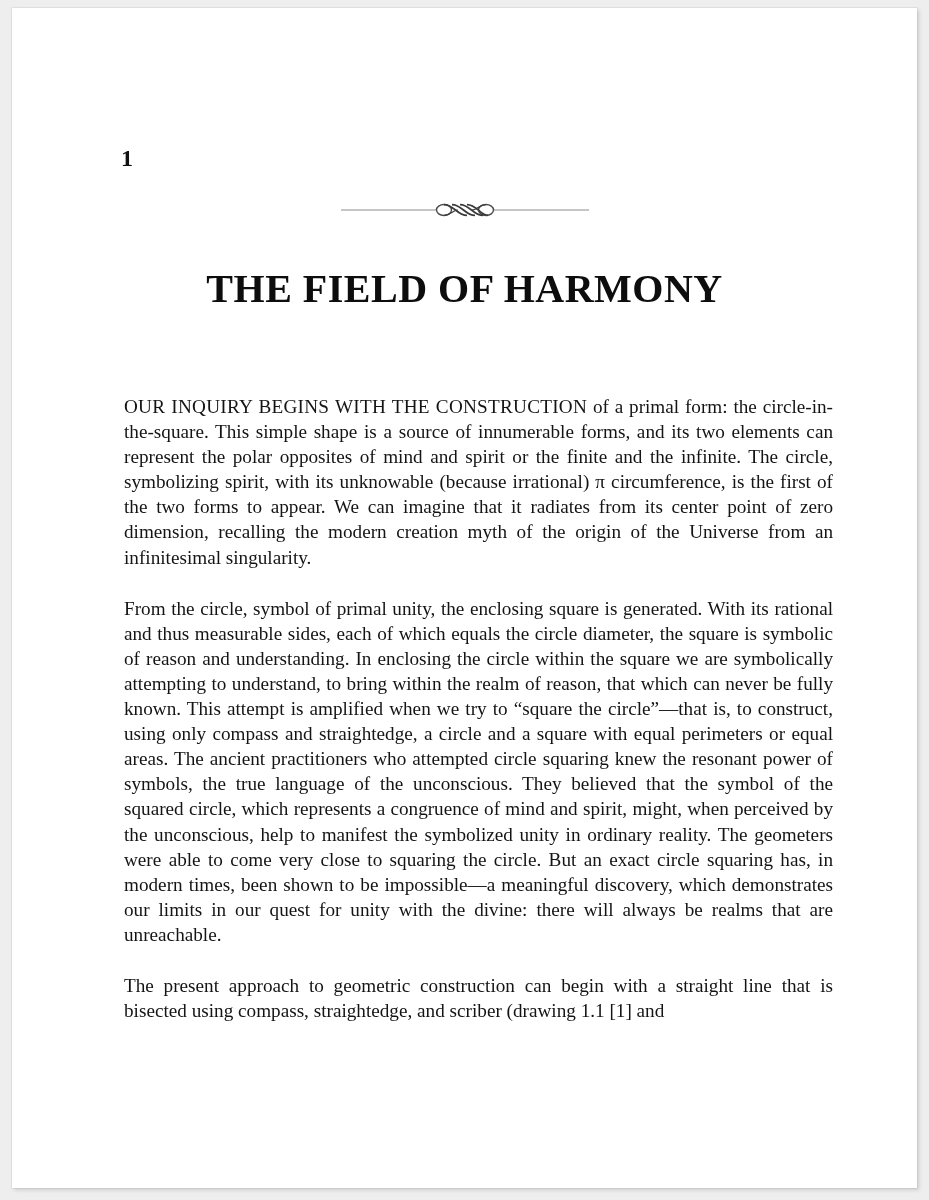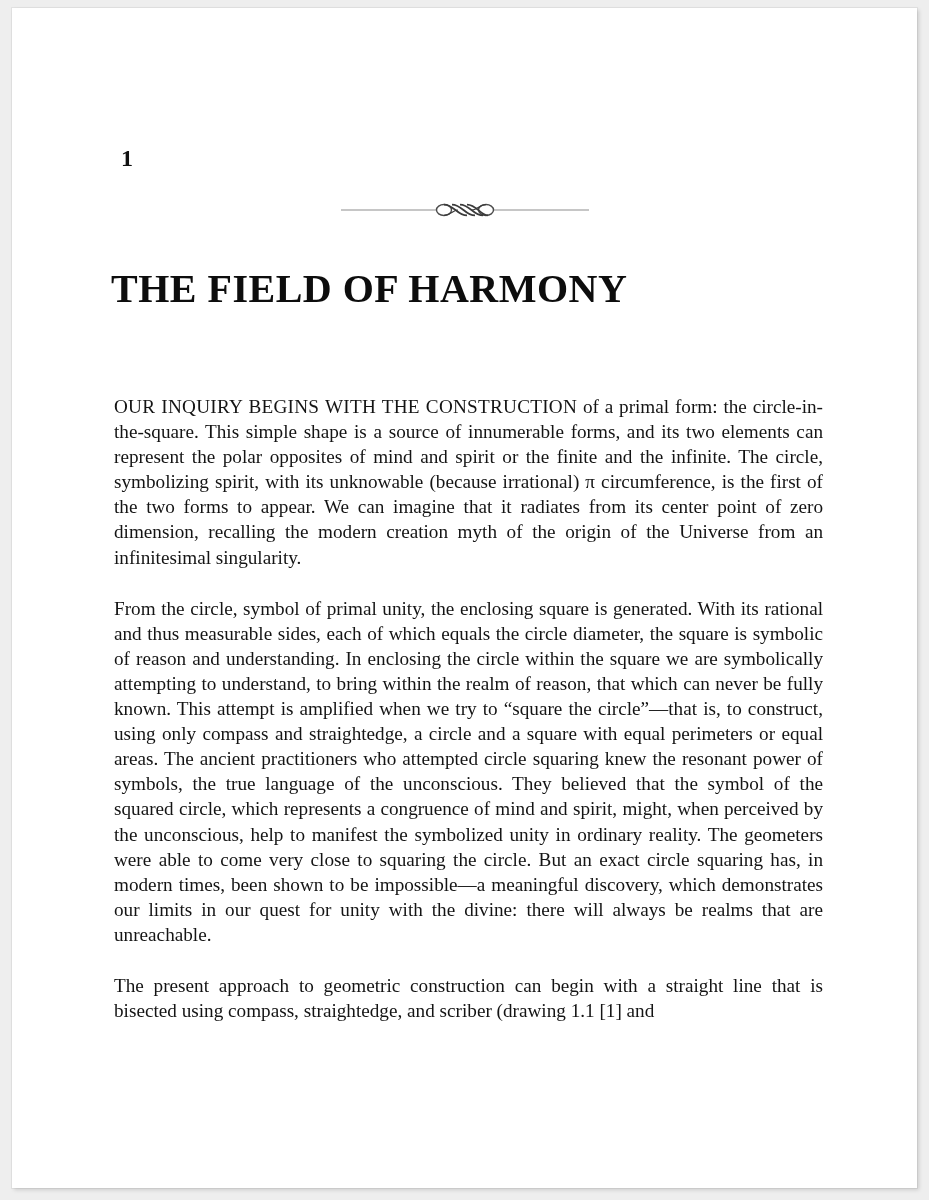--- a/index.html
+++ b/index.html
@@ -57,33 +57,33 @@
   }
   .ornament-wrap svg {
     display: block;
   }
 
   .chapter-title {
     position: absolute;
     top: 232px;
     left: 0;
     width: 707px;
-    text-align: left;
+    text-align: center;
     font-size: 40px;
     font-weight: bold;
     color: #0d0d0d;
     font-variant: small-caps;
     letter-spacing: 0.5px;
     line-height: 1.1;
   }
 
   .body-text {
     position: absolute;
     top: 386px;
-    left: 3px;
+    left: 13px;
     width: 709px;
   }
 
   .para {
     margin: 0 0 26px 0;
     font-size: 19.2px;
     line-height: 25.1px;
     text-align: justify;
     text-justify: inter-word;
     color: #141414;

